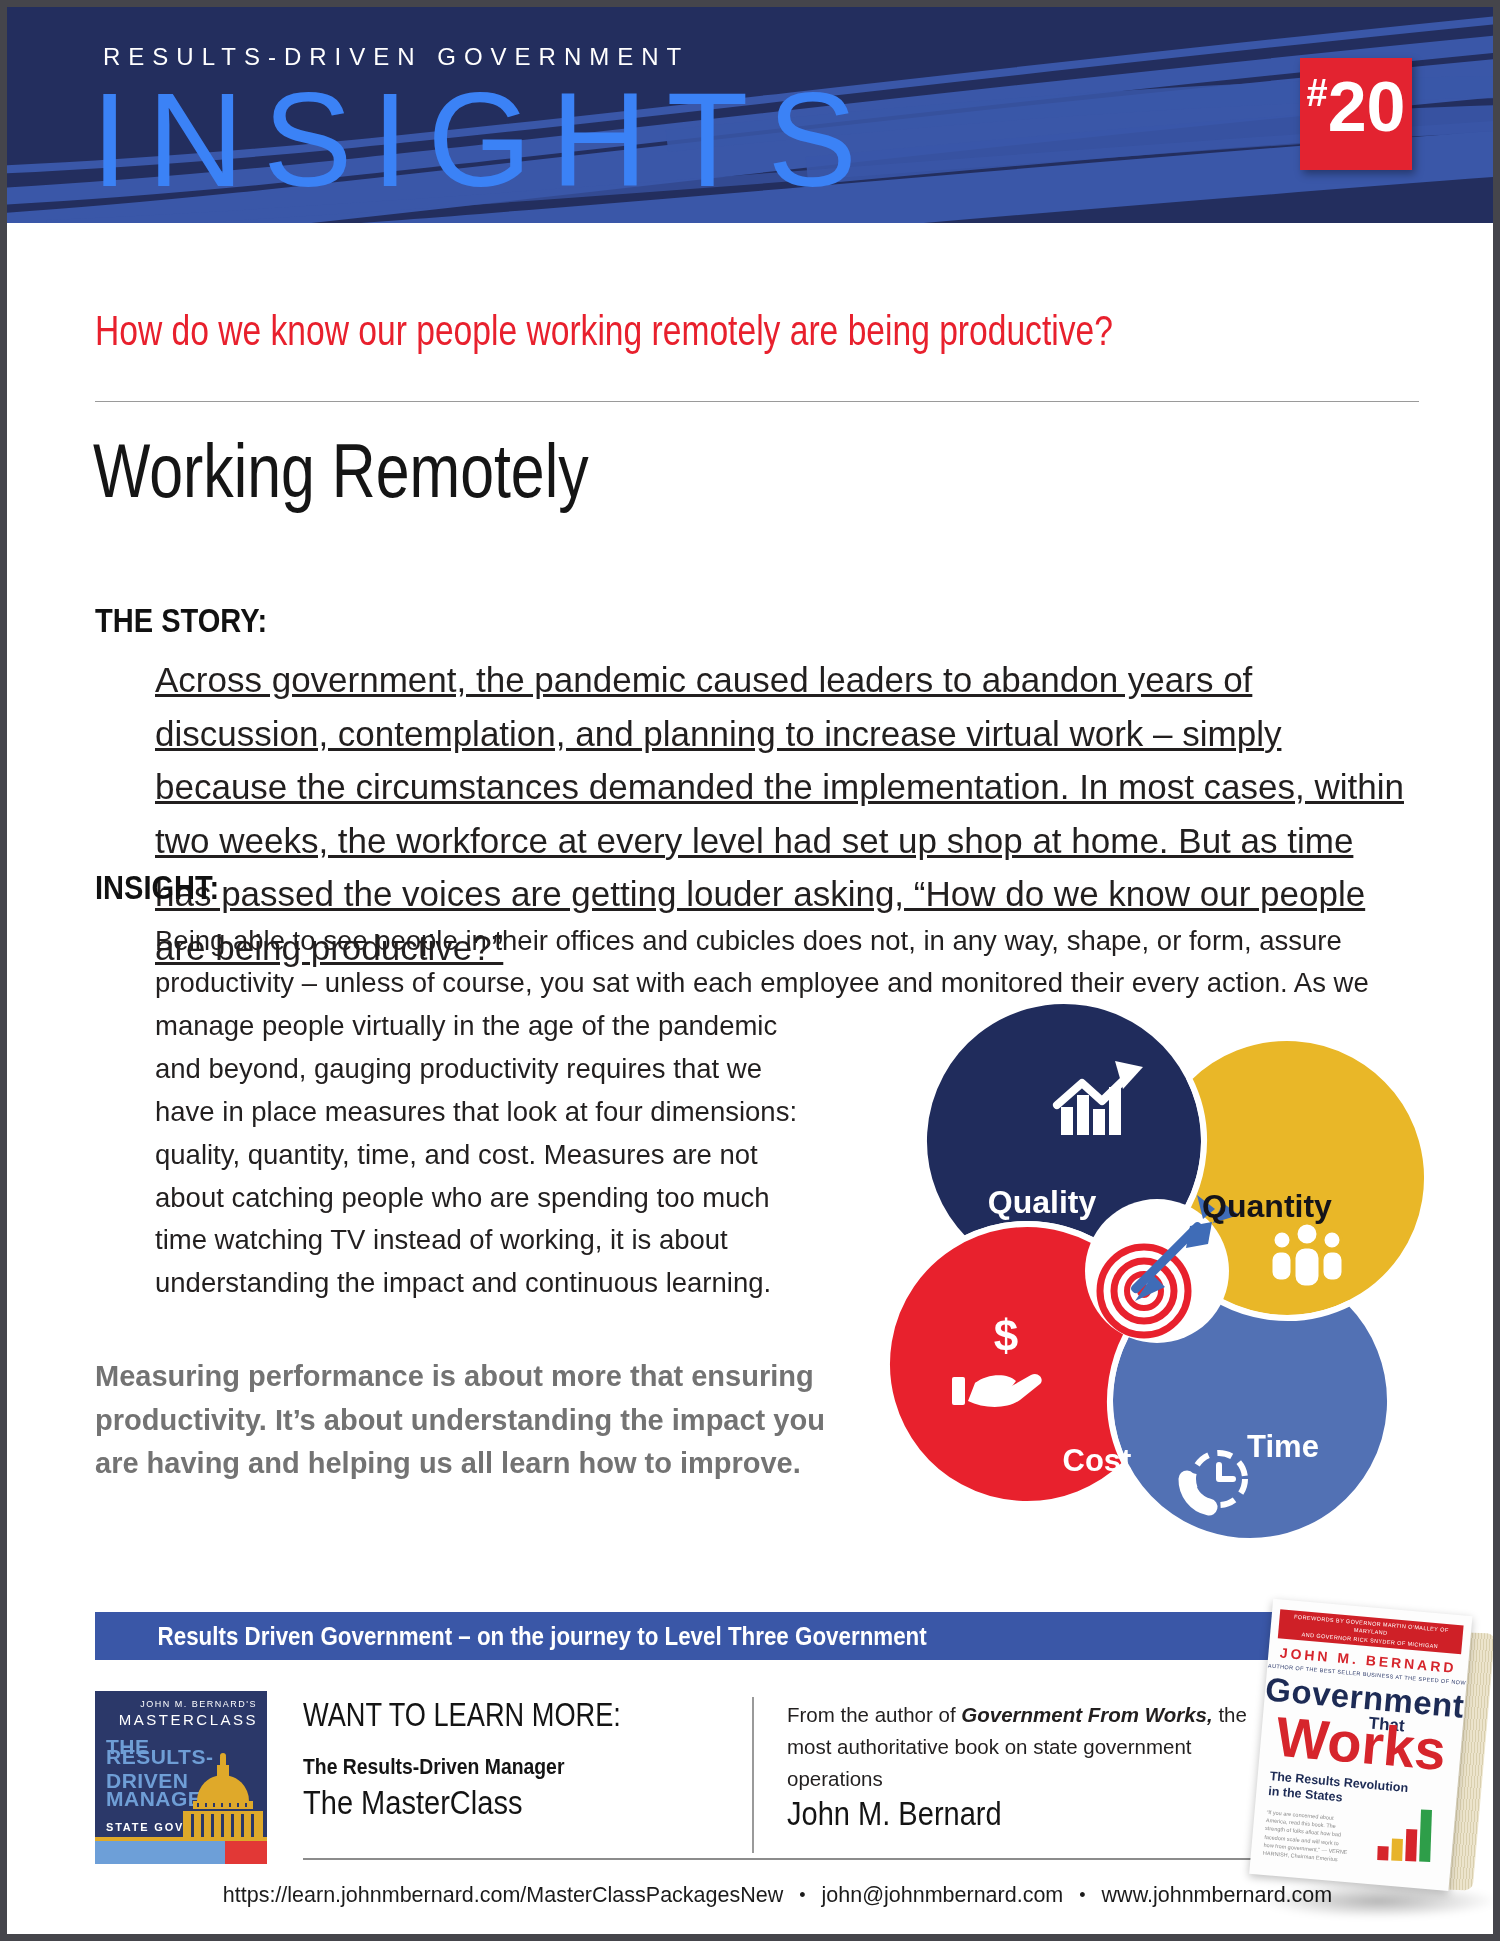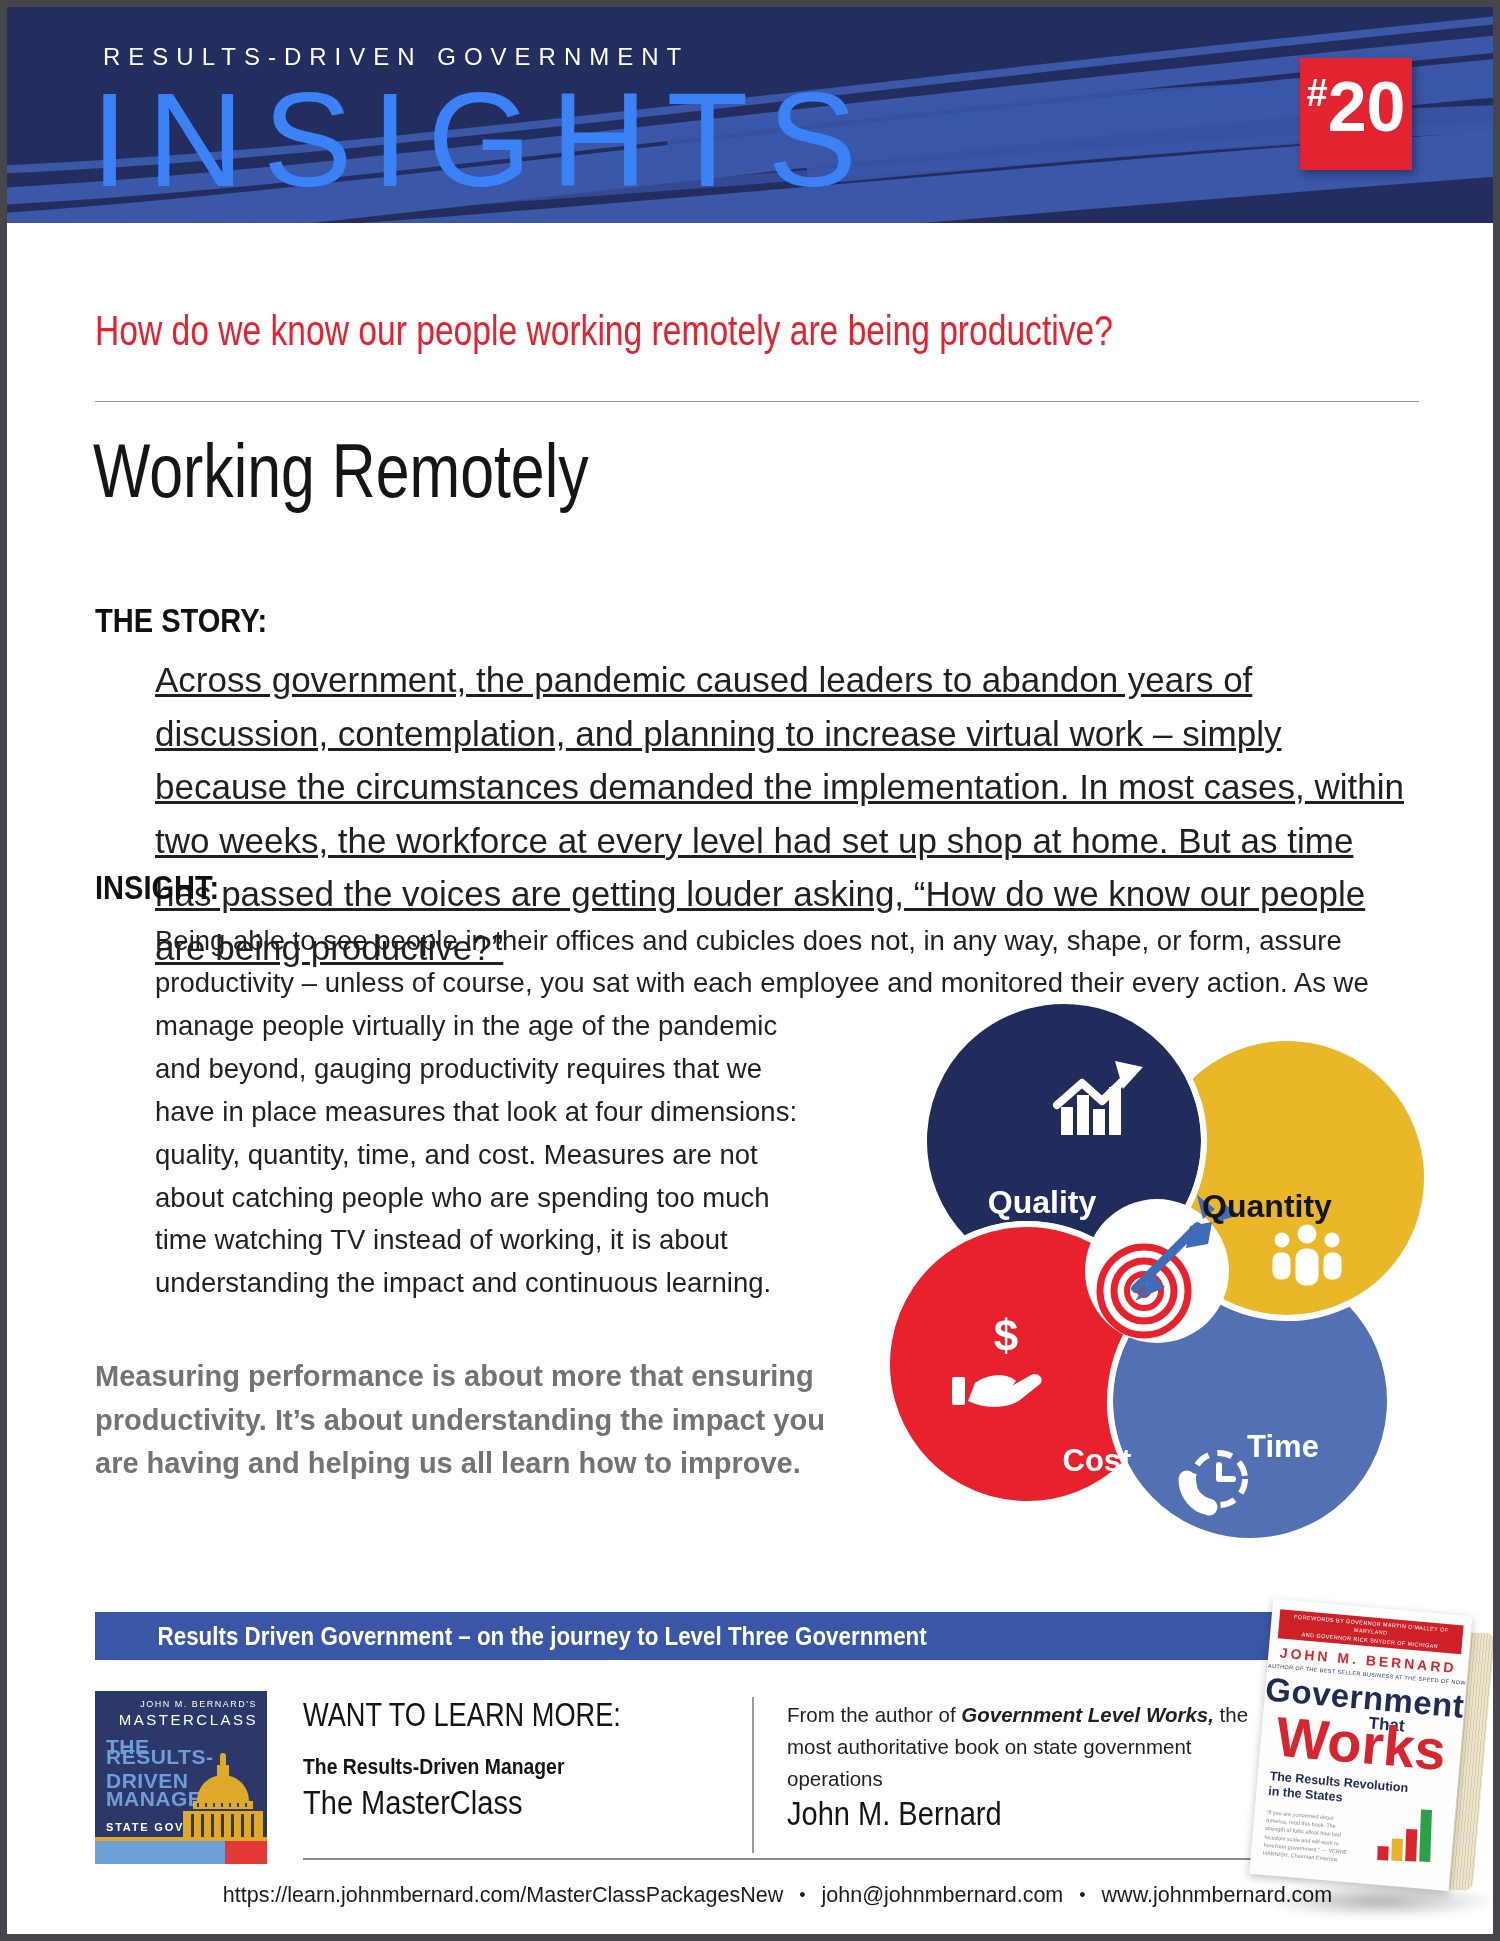--- a/index.html
+++ b/index.html
@@ -241,21 +241,21 @@
 
   <div class="abs learn">
     <div class="h"><span class="cond">WANT TO LEARN MORE:</span></div>
     <div class="s1"><span class="cond88">The Results-Driven Manager</span></div>
     <div class="s2"><span class="cond88">The MasterClass</span></div>
   </div>
 
   <div class="abs vdivider"></div>
 
   <div class="abs authorcol">
-    <span>From the author of </span><span class="bt">Government Level Works,</span><span> the most authoritative book on state government operations</span>
+    <span>From the author of </span><span class="bt">Government From Works,</span><span> the most authoritative book on state government operations</span>
   </div>
   <div class="abs author-name">
     <span class="cond88">John M. Bernard</span>
   </div>
 
   <div class="abs rule2"></div>
 
   <div class="abs urlrow">
     <span>https://learn.johnmbernard.com/MasterClassPackagesNew</span>
     <span class="dot">•</span>

